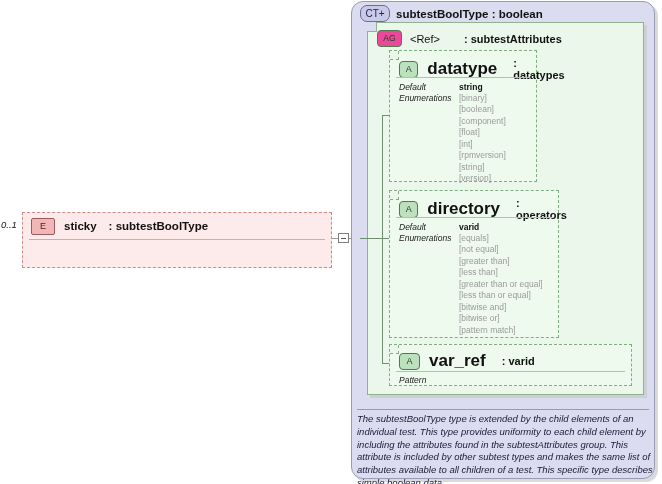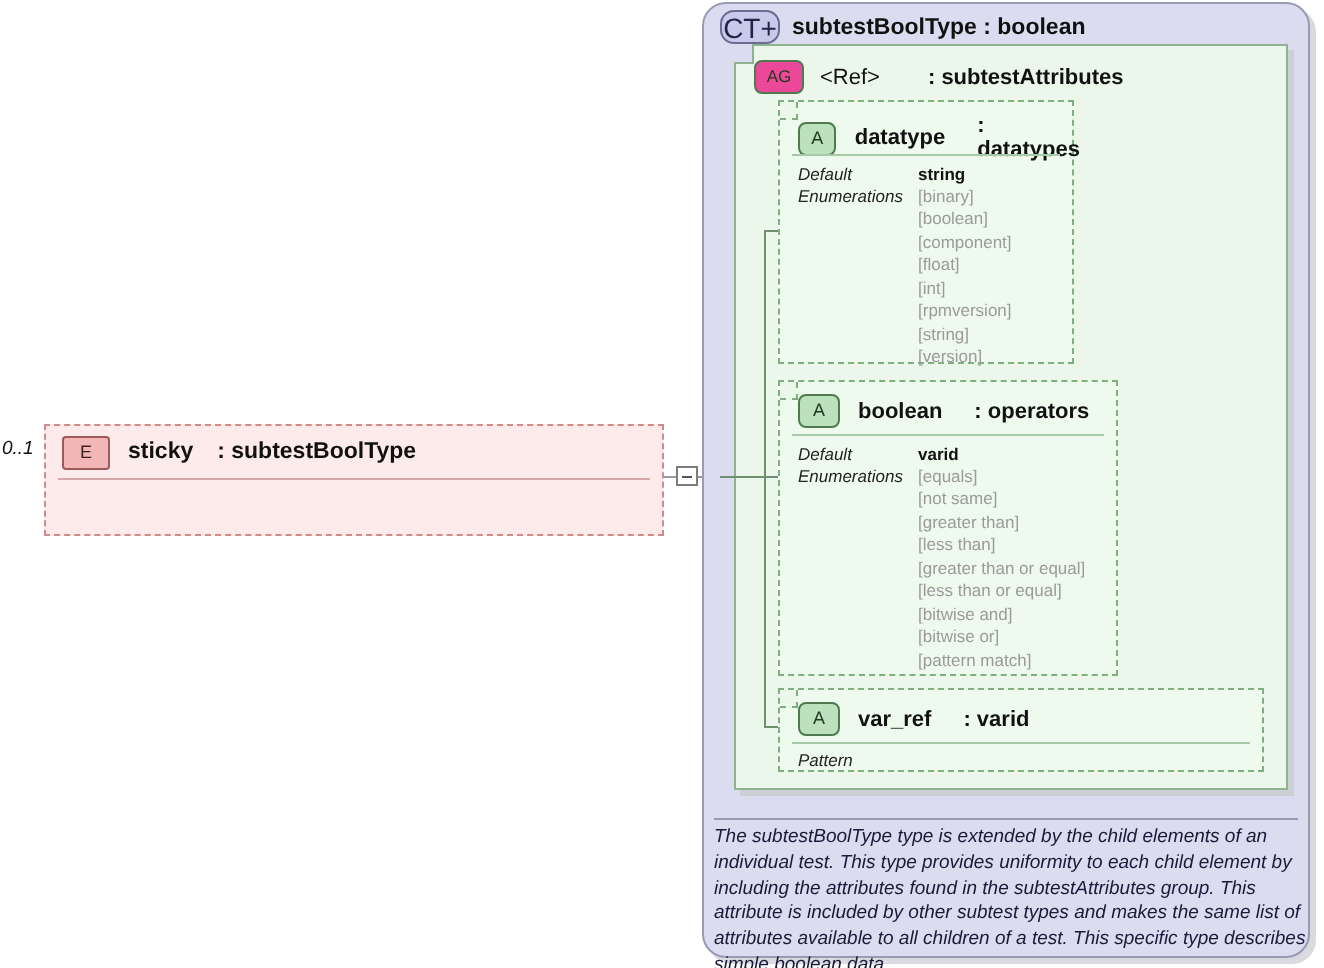--- a/index.html
+++ b/index.html
@@ -72,21 +72,21 @@
     border-radius:12px;
     box-sizing:border-box;
   }
   #ct-header{
     left:360px;top:5px;display:flex;align-items:center;
   }
   .badge-ct{
     width:28px;height:15px;border-radius:7px;
     background:#c9c9ea;border:1px solid #6b6b94;
     display:flex;align-items:center;justify-content:center;
-    font-size:14px;color:#23234a;letter-spacing:0px;line-height:1;
+    font-size:10px;color:#23234a;letter-spacing:0px;line-height:1;
   }
   #ct-title{margin-left:6px;font-size:11.5px;color:#111;font-weight:700;}
 
   
   #ag-shadow{
     left:370px;top:25px;width:277px;height:373px;background:#b9c4b9;opacity:.5;
   }
   #ag-box{
     left:367px;top:22px;width:277px;height:373px;
     background:#eaf7ea;
@@ -134,21 +134,21 @@
   }
   .attr-head{
     position:absolute;left:9px;top:6px;display:flex;align-items:center;
   }
   .badge-a{
     width:19px;height:15px;border-radius:4px;
     background:#bde0bd;border:1px solid #4f7a4f;
     display:flex;align-items:center;justify-content:center;
     font-size:9px;color:#1f3a1f;line-height:1;
   }
-  .attr-name{margin-left:9px;font-size:11px;color:#111;font-weight:600;}
+  .attr-name{margin-left:9px;font-size:17px;color:#111;font-weight:600;}
   .attr-type{margin-left:16px;font-size:11px;color:#111;font-weight:600;}
   .attr-rule{
     position:absolute;left:6px;right:6px;height:1px;background:#a8c9a8;
   }
   .facet-label{
     position:absolute;font-size:8.5px;font-style:italic;color:#222;line-height:1.35;
   }
   .facet-default{
     position:absolute;font-size:8.5px;color:#111;font-weight:700;line-height:1.35;
   }
@@ -246,30 +246,30 @@
       <div>[rpmversion]</div>
       <div>[string]</div>
       <div>[version]</div>
     </div>
 </div>
 
 <div class="abs attr-box" id="box-operator">
   <div class="attr-notch"></div>
   <div class="attr-head">
     <div class="badge-a">A</div>
-    <span class="attr-name">boolean</span>
+    <span class="attr-name">directory</span>
     <span class="attr-type">: operators</span>
   </div>
   <div class="attr-rule"></div>
   <div class="facet-label" style="left:9px;top:31px;">Default</div>
   <div class="facet-label" style="left:9px;top:42px;">Enumerations</div>
   <div class="facet-default" style="left:69px;top:31px;">varid</div>
   <div class="facet-enums" style="left:69px;top:42px;">
       <div>[equals]</div>
-      <div>[not same]</div>
+      <div>[not equal]</div>
       <div>[greater than]</div>
       <div>[less than]</div>
       <div>[greater than or equal]</div>
       <div>[less than or equal]</div>
       <div>[bitwise and]</div>
       <div>[bitwise or]</div>
       <div>[pattern match]</div>
     </div>
 </div>
 

